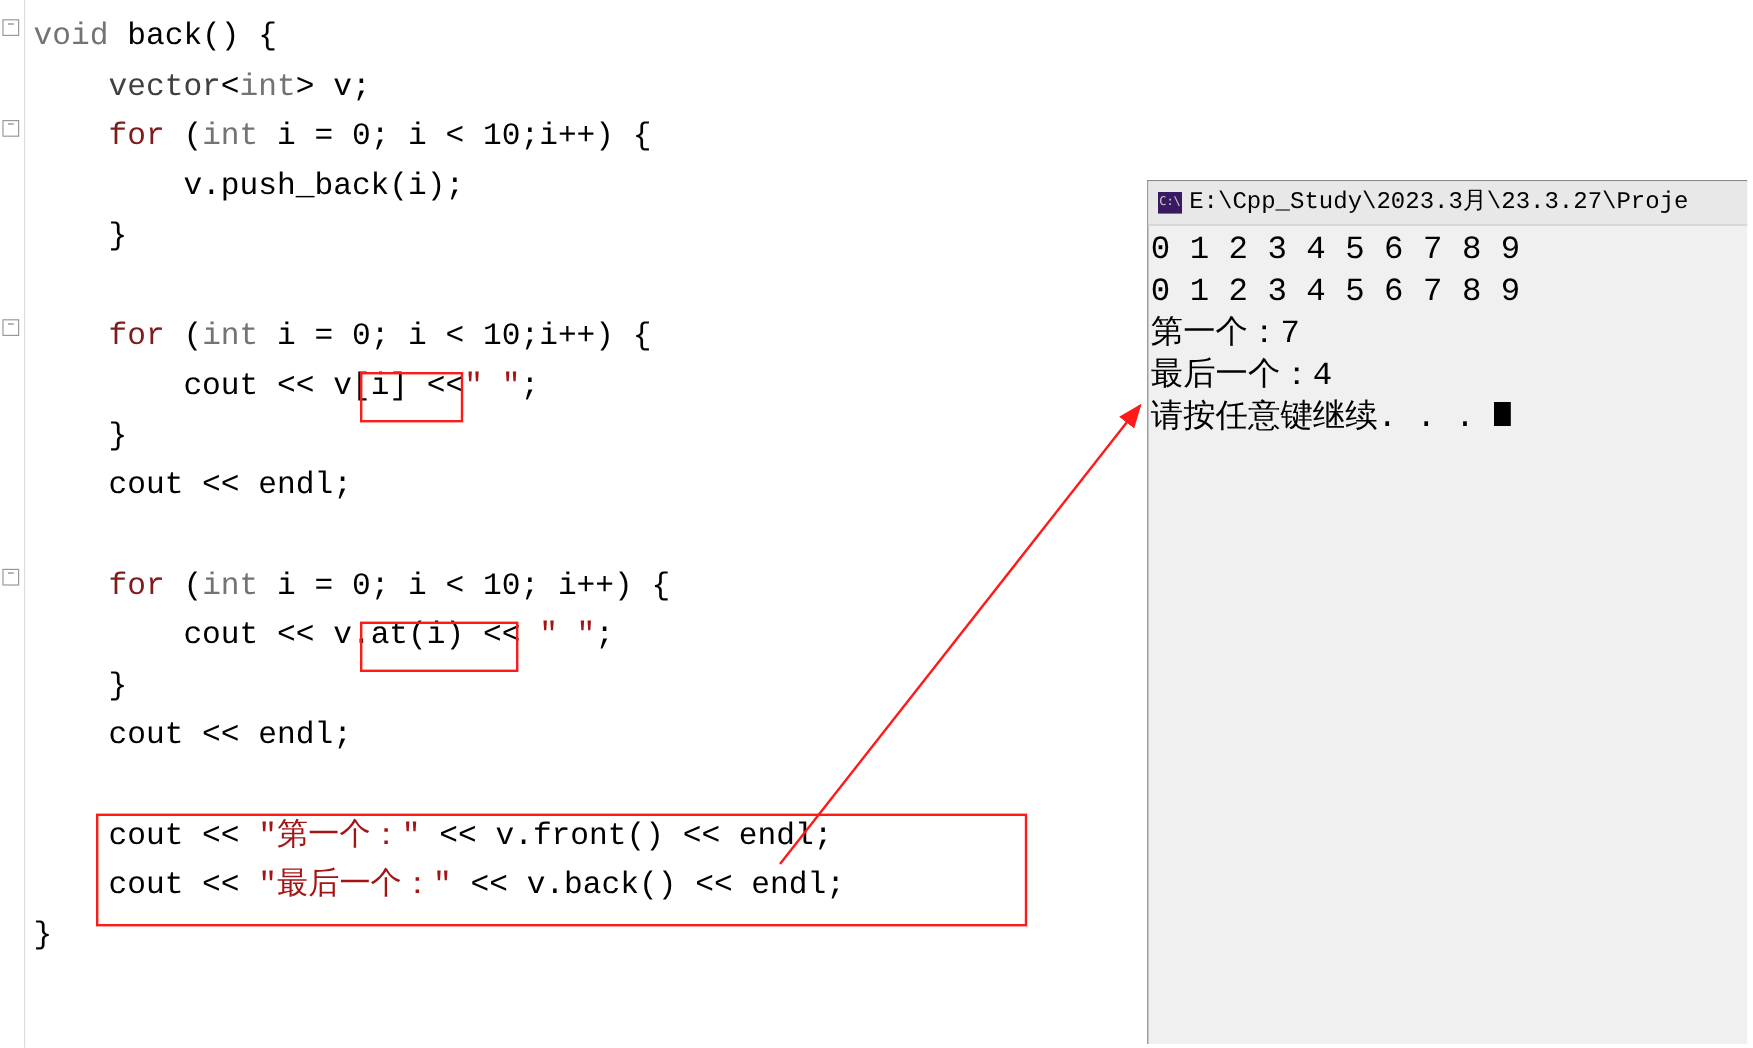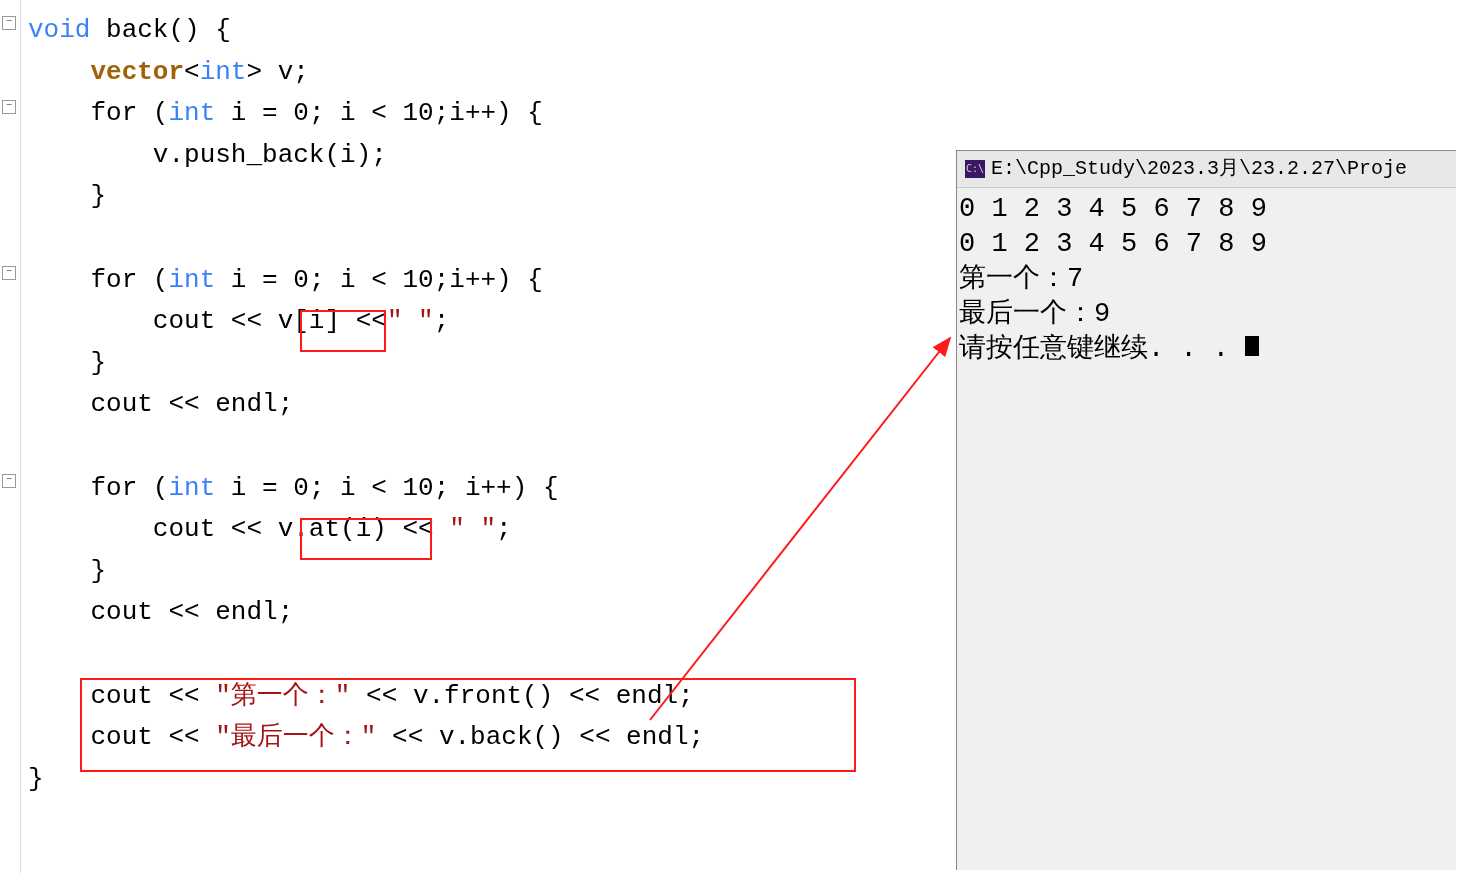--- a/index.html
+++ b/index.html
@@ -37,23 +37,23 @@
     position: absolute;
     left: 2px;
     width: 12px; height: 12px;
     border: 1px solid #999;
     font-size: 10px;
     line-height: 10px;
     text-align: center;
     color: #555;
     background: #fff;
   }
-  .kw-blue { color: #3b82f6; font-family: Liberation Mono, monospace; }
-  .kw-teal { color: #a16207; font-weight: bold; }
-  .kw-purple { color: #000000; }
+  .kw-blue { color: #737373; font-family: Liberation Mono, monospace; }
+  .kw-teal { color: #404040; }
+  .kw-purple { color: #7f1d1d; }
   .kw-str { color: #a31515; }
   .redbox {
     position: absolute;
     border: 2px solid #ff1a1a;
     pointer-events: none;
   }
   .console {
     position: absolute;
     left: 956px;
     top: 150px;
@@ -145,20 +145,20 @@
     <marker id="arrowhead" markerWidth="10" markerHeight="8" refX="9" refY="4" orient="auto">
       <polygon points="0 0, 10 4, 0 8" fill="#ff1a1a"></polygon>
     </marker>
   </defs>
   <line x1="30" y1="400" x2="330" y2="18" stroke="#ff1a1a" stroke-width="2" marker-end="url(#arrowhead)"></line>
 </svg>
 
 <div class="console">
   <div class="console-title">
     <div class="console-icon"><span>C:\</span></div>
-    <span>E:\Cpp_Study\2023.3月\23.2.27\Proje</span>
+    <span>E:\Cpp_Study\2023.3月\23.3.27\Proje</span>
   </div>
   <div class="console-body"><span>0 1 2 3 4 5 6 7 8 9</span>
 <span>0 1 2 3 4 5 6 7 8 9</span>
 <span>第一个：7</span>
-<span>最后一个：9</span>
+<span>最后一个：4</span>
 <span>请按任意键继续. . . </span><span class="cursor-block"></span></div>
 </div>
 
 </body></html>

